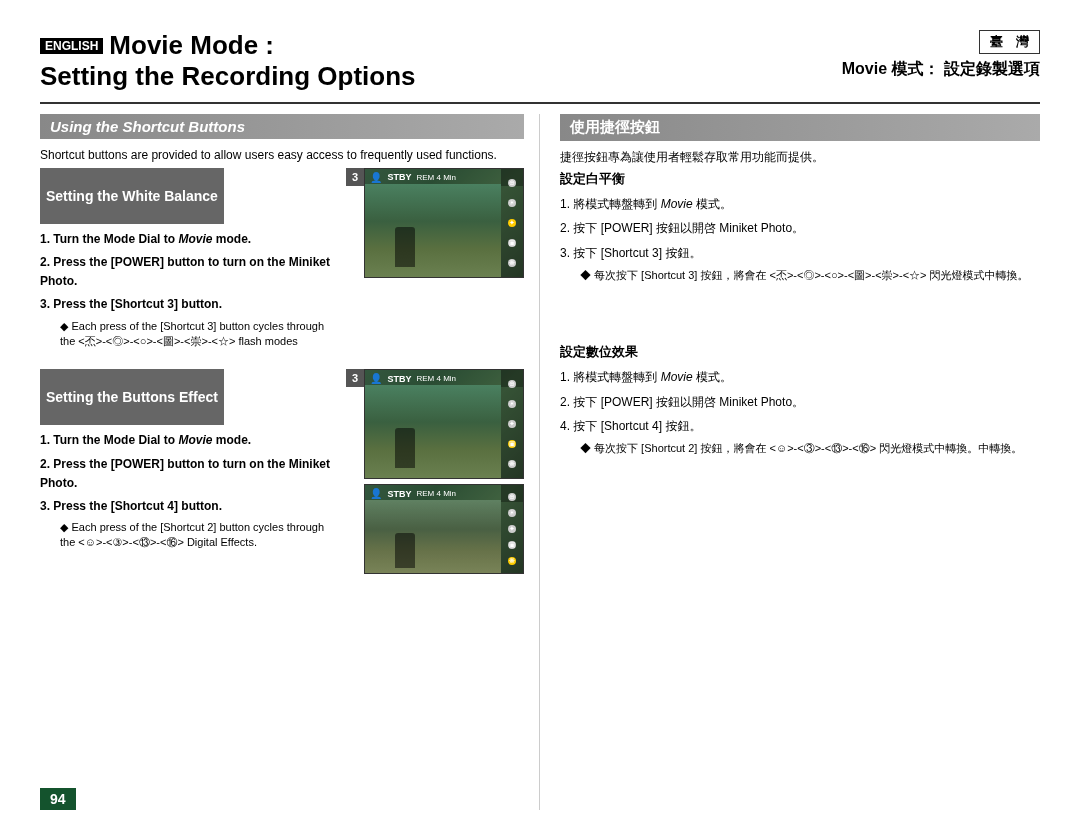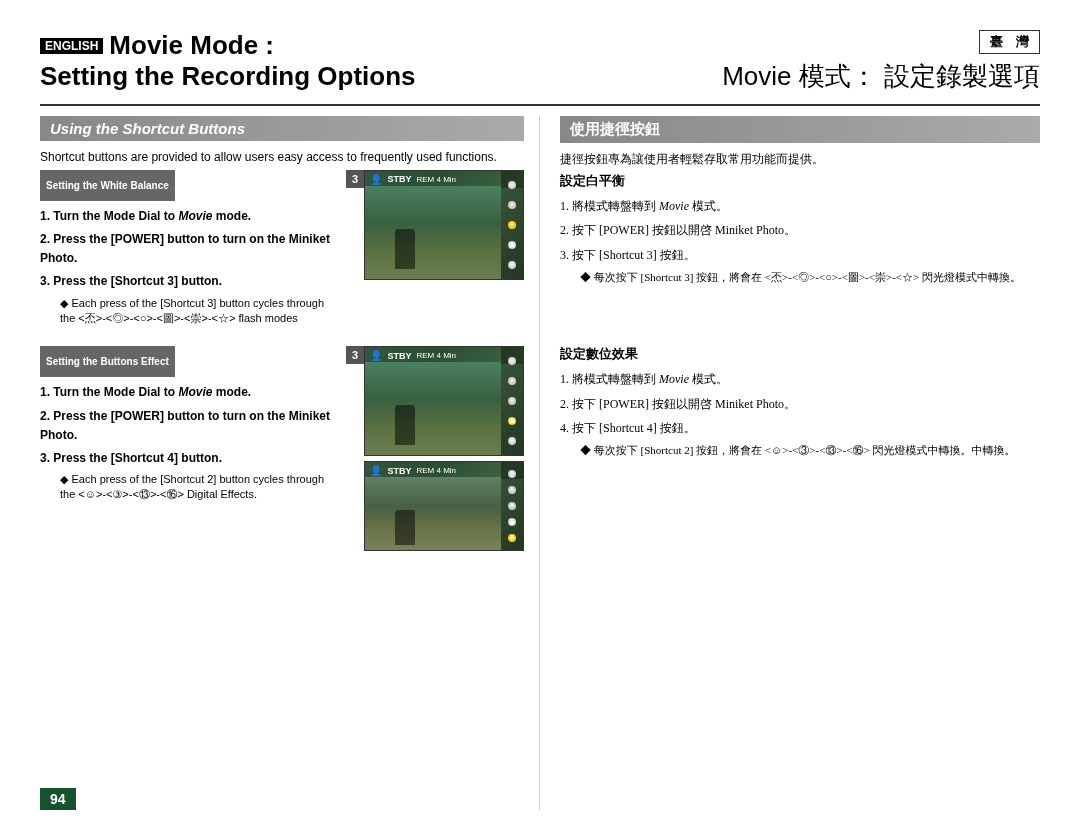--- a/index.html
+++ b/index.html
@@ -64,22 +64,22 @@
 
     .taiwan-badge {
       border: 1px solid #333;
       padding: 2px 10px;
       font-size: 13px;
       font-weight: bold;
       margin-bottom: 5px;
     }
 
     .chinese-main-title {
-      font-size: 26px;
-      font-weight: normal;
+      font-size: 16px;
+      font-weight: bold;
     }
 
     
     .section-header {
       background: linear-gradient(to right, #888, #aaa);
       color: #fff;
       font-style: italic;
       font-weight: bold;
       font-size: 15px;
       padding: 4px 10px;
@@ -97,23 +97,23 @@
 
     .intro-text {
       font-size: 12px;
       margin-bottom: 4px;
       line-height: 1.4;
     }
 
     .sub-section-title {
       background: #666;
       color: #fff;
-      font-size: 10px;
-      font-weight: bold;
-      padding: 10px 6px;
+      font-size: 14px;
+      font-weight: bold;
+      padding: 20px 6px;
       display: inline-block;
       margin-bottom: 6px;
     }
 
     .sub-section-title-cn {
       font-size: 13px;
       font-weight: bold;
       margin-bottom: 6px;
     }
 
@@ -267,21 +267,20 @@
 
     .col-left {
       width: 50%;
       padding-right: 15px;
       border-right: 1px solid #ccc;
     }
 
     .col-right {
       width: 50%;
       padding-left: 20px;
-      font-family: Liberation Serif, serif;
     }
 
     .section-block {
       margin-bottom: 20px;
     }
 
     .bold { font-weight: bold; }
   </style>
 </head>
 <body>

